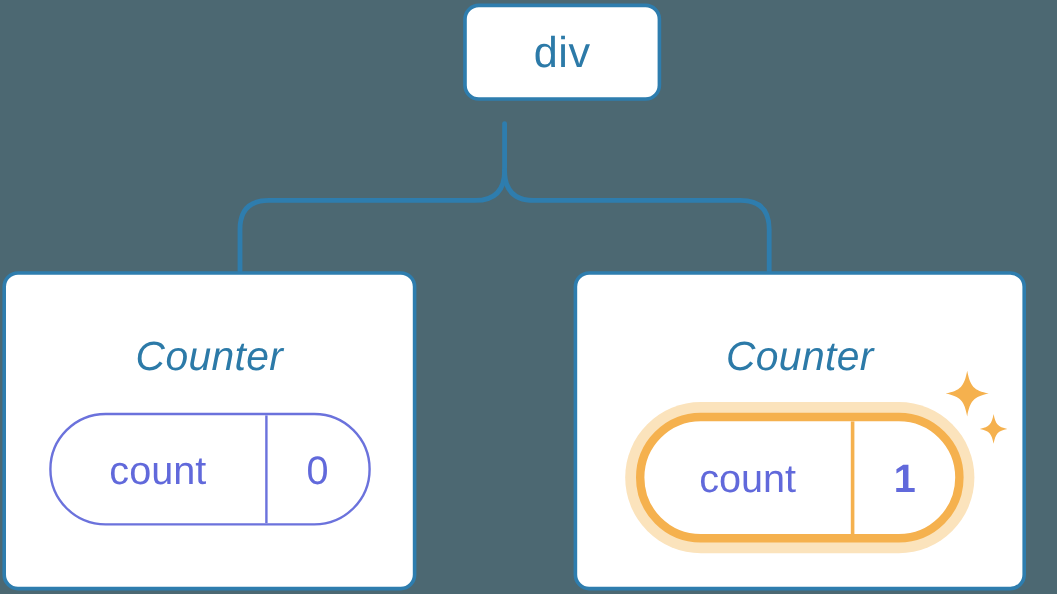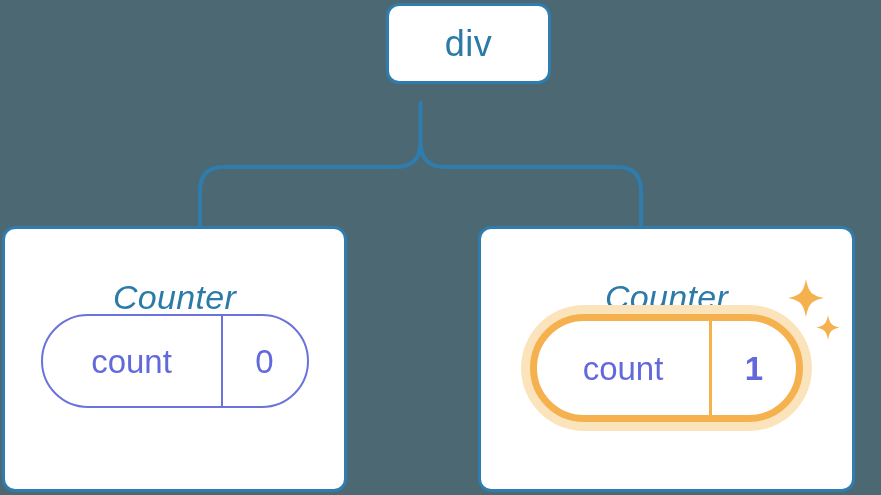--- a/index.html
+++ b/index.html
@@ -78,20 +78,21 @@
     font-size: 34px;
     line-height: 1;
     margin-top: 51px;
     letter-spacing: 0.3px;
     font-style: italic;
   }
 
   
   .pill-wrap {
     position: relative;
+    margin-top: 30px;
     display: flex;
     align-items: center;
     justify-content: center;
   }
 
   .pill {
     display: flex;
     align-items: stretch;
     border-radius: 999px;
     box-sizing: border-box;

